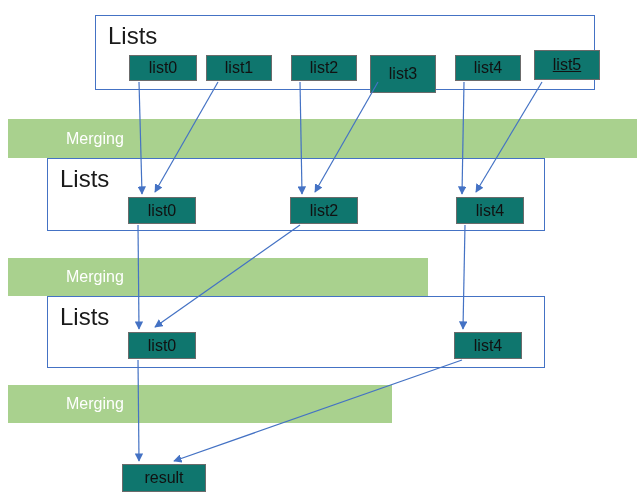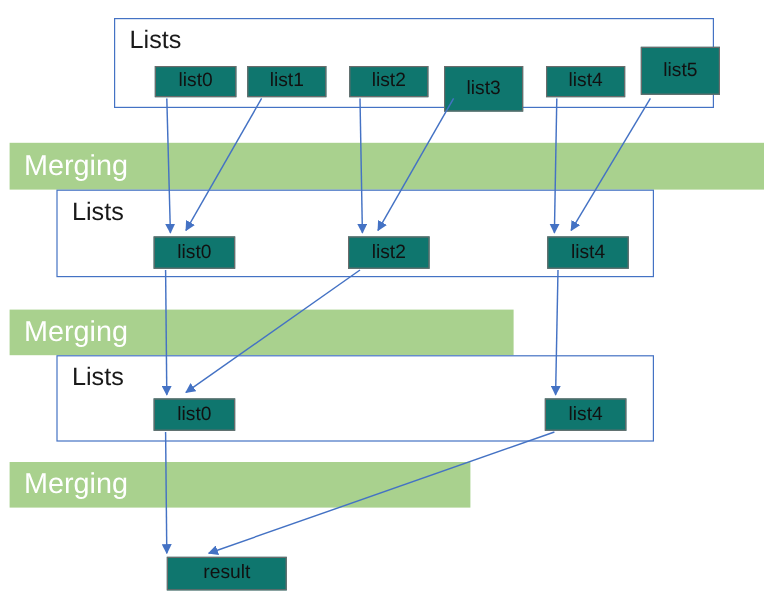--- a/index.html
+++ b/index.html
@@ -12,21 +12,21 @@
   }
   .outer-box{
     position:absolute;
     border:1.5px solid #4472C4;
     background:transparent;
     box-sizing:border-box;
   }
   .outer-label{
     position:absolute;
     left:12px;top:6px;
-    font-size:21px;
+    font-size:24px;
     color:#1a1a1a;
   }
   .node{
     position:absolute;
     box-sizing:border-box;
     background:#0f766e;
     border:1px solid #6b6b6b;
     color:#111111;
     font-size:16px;
     display:flex;
@@ -37,22 +37,23 @@
   }
   .banner{
     position:absolute;
     background:#A9D18E;
     box-sizing:border-box;
     display:flex;
     align-items:center;
   }
   .banner span{
     color:#ffffff;
-    font-size:24px;
+    font-size:16px;
     padding-left:12px;
+    margin-left:46px;
   }
   #arrow-layer{
     position:absolute;
     left:0;top:0;
     width:637px;height:504px;
     pointer-events:none;
   }
   #arrow-layer line{
     stroke:#4472C4;
     stroke-width:1.2;
@@ -74,36 +75,36 @@
   </div>
 
   <div class="outer-box" style="left:95px;top:15px;width:500px;height:75px;">
     <div class="outer-label">Lists</div>
   </div>
   <div class="node" style="left:105px;top:55px;width:68px;height:26px;">list0</div>
   <div class="node" style="left:182px;top:55px;width:66px;height:26px;">list1</div>
   <div class="node" style="left:267px;top:55px;width:66px;height:26px;">list2</div>
   <div class="node" style="left:346px;top:55px;width:66px;height:38px;">list3</div>
   <div class="node" style="left:431px;top:55px;width:66px;height:26px;">list4</div>
-  <div class="node" style="left:510px;top:39px;width:66px;height:40px;">list5</div>
+  <div class="node" style="left:510px;top:50px;width:66px;height:30px;text-decoration:underline;">list5</div>
 
   <div class="outer-box" style="left:47px;top:158px;width:498px;height:73px;">
     <div class="outer-label">Lists</div>
   </div>
   <div class="node" style="left:104px;top:197px;width:68px;height:27px;">list0</div>
   <div class="node" style="left:266px;top:197px;width:68px;height:27px;">list2</div>
   <div class="node" style="left:432px;top:197px;width:68px;height:27px;">list4</div>
 
   <div class="outer-box" style="left:47px;top:296px;width:498px;height:72px;">
     <div class="outer-label">Lists</div>
   </div>
   <div class="node" style="left:104px;top:332px;width:68px;height:27px;">list0</div>
   <div class="node" style="left:430px;top:332px;width:68px;height:27px;">list4</div>
 
-  <div class="node" style="left:115px;top:464px;width:100px;height:28px;">result</div>
+  <div class="node" style="left:98px;top:464px;width:84px;height:28px;">result</div>
 
   <svg id="arrow-layer" viewBox="0 0 637 504" xmlns="http://www.w3.org/2000/svg">
     <defs>
       <marker id="ah" viewBox="0 0 10 10" refX="9" refY="5" markerWidth="7" markerHeight="7" orient="auto-start-reverse">
         <path d="M0,0 L10,5 L0,10 z" fill="#4472C4"></path>
       </marker>
     </defs>
 
     <line x1="139" y1="82" x2="142" y2="194" marker-end="url(#ah)"></line>
     <line x1="218" y1="82" x2="155" y2="192" marker-end="url(#ah)"></line>

